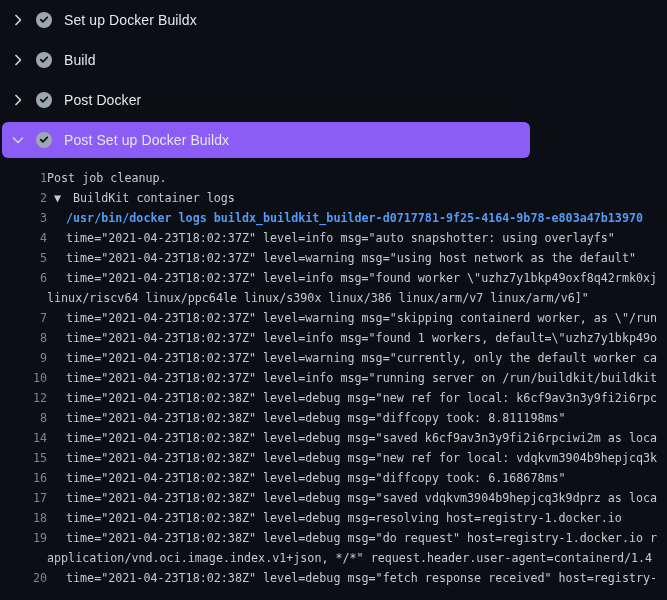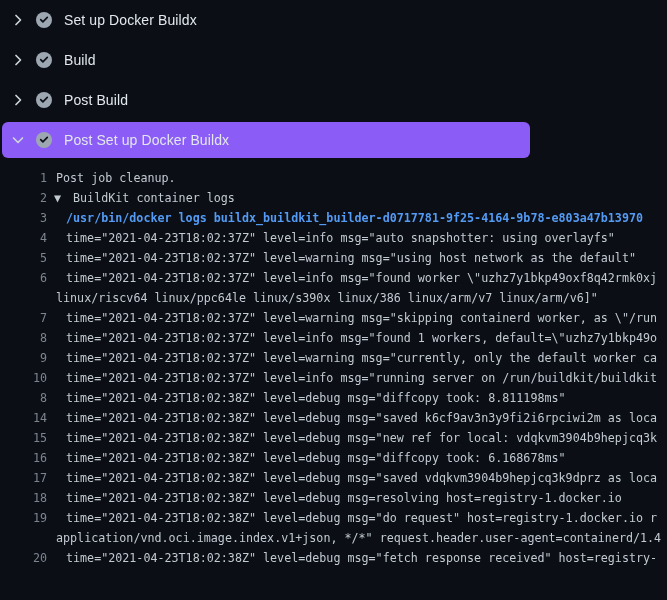--- a/index.html
+++ b/index.html
@@ -27,21 +27,21 @@
   .step-label{margin-left:12px;font-size:14px;color:#e2e8ee;letter-spacing:.1px;}
 
   .log{
     padding-top:8px;
     font-family:"DejaVu Sans Mono","Liberation Mono",monospace;
     font-size:11.7px;color:#c2cad2;
   }
   .lrow{height:20px;display:flex;align-items:center;white-space:pre;overflow:hidden;}
   .lnum{flex:0 0 47px;text-align:right;color:#7d8590;cursor:pointer;user-select:none;}
   .ltxt{flex:0 0 auto;}
-  .ind0 .ltxt{margin-left:9px;}
+  .ind0 .ltxt{margin-left:0;}
   .ind1 .ltxt{margin-left:19px;}
   .kind-command .ltxt{color:#539bf5;font-weight:bold;}
   .gmark{margin-left:7px;cursor:pointer;color:#c2cad2;}
   .kind-group .ltxt{margin-left:12px;}
 </style>
 </head>
 <body>
 
 <div class="app">
   <div class="steps">
@@ -78,21 +78,21 @@
           <svg width="16" height="16" viewBox="0 0 16 16" fill="none" stroke="#cdd4db" stroke-width="1.7" stroke-linecap="round" stroke-linejoin="round">
             <path d="M6 3.5 L10.5 8 L6 12.5"></path>
           </svg>
         </span>
         <span class="check">
           <svg width="16" height="16" viewBox="0 0 16 16">
             <circle cx="8" cy="8" r="8" fill="#9da7b1"></circle>
             <path d="M11.3 5.4 L6.9 9.8 L4.7 7.6" fill="none" stroke="#0d1117" stroke-width="1.7" stroke-linecap="round" stroke-linejoin="round"></path>
           </svg>
         </span>
-        <span class="step-label">Post Build</span>
+        <span class="step-label">Post Docker</span>
       </div>
       <div class="step expanded">
         <span class="chev">
           <svg width="16" height="16" viewBox="0 0 16 16" fill="none" stroke="#cdd4db" stroke-width="1.7" stroke-linecap="round" stroke-linejoin="round">
             <path d="M3.5 6 L8 10.5 L12.5 6"></path>
           </svg>
         </span>
         <span class="check">
           <svg width="16" height="16" viewBox="0 0 16 16">
             <circle cx="8" cy="8" r="8" fill="#9da7b1"></circle>
@@ -107,20 +107,21 @@
       <div class="lrow ind0 kind-group"><span class="lnum">2</span><span class="gmark">▼</span><span class="ltxt">BuildKit container logs</span></div>
       <div class="lrow ind1 kind-command"><span class="lnum">3</span><span class="ltxt">/usr/bin/docker logs buildx_buildkit_builder-d0717781-9f25-4164-9b78-e803a47b13970</span></div>
       <div class="lrow ind1 kind-text"><span class="lnum">4</span><span class="ltxt">time="2021-04-23T18:02:37Z" level=info msg="auto snapshotter: using overlayfs"</span></div>
       <div class="lrow ind1 kind-text"><span class="lnum">5</span><span class="ltxt">time="2021-04-23T18:02:37Z" level=warning msg="using host network as the default"</span></div>
       <div class="lrow ind1 kind-text"><span class="lnum">6</span><span class="ltxt">time="2021-04-23T18:02:37Z" level=info msg="found worker \"uzhz7y1bkp49oxf8q42rmk0xj</span></div>
       <div class="lrow ind0 kind-text"><span class="lnum"></span><span class="ltxt">linux/riscv64 linux/ppc64le linux/s390x linux/386 linux/arm/v7 linux/arm/v6]"</span></div>
       <div class="lrow ind1 kind-text"><span class="lnum">7</span><span class="ltxt">time="2021-04-23T18:02:37Z" level=warning msg="skipping containerd worker, as \"/run</span></div>
       <div class="lrow ind1 kind-text"><span class="lnum">8</span><span class="ltxt">time="2021-04-23T18:02:37Z" level=info msg="found 1 workers, default=\"uzhz7y1bkp49o</span></div>
       <div class="lrow ind1 kind-text"><span class="lnum">9</span><span class="ltxt">time="2021-04-23T18:02:37Z" level=warning msg="currently, only the default worker ca</span></div>
       <div class="lrow ind1 kind-text"><span class="lnum">10</span><span class="ltxt">time="2021-04-23T18:02:37Z" level=info msg="running server on /run/buildkit/buildkit</span></div>
+      <div class="lrow ind1 kind-text"><span class="lnum">12</span><span class="ltxt">time="2021-04-23T18:02:38Z" level=debug msg="new ref for local: k6cf9av3n3y9fi2i6rpc</span></div>
       <div class="lrow ind1 kind-text"><span class="lnum">8</span><span class="ltxt">time="2021-04-23T18:02:38Z" level=debug msg="diffcopy took: 8.811198ms"</span></div>
       <div class="lrow ind1 kind-text"><span class="lnum">14</span><span class="ltxt">time="2021-04-23T18:02:38Z" level=debug msg="saved k6cf9av3n3y9fi2i6rpciwi2m as loca</span></div>
       <div class="lrow ind1 kind-text"><span class="lnum">15</span><span class="ltxt">time="2021-04-23T18:02:38Z" level=debug msg="new ref for local: vdqkvm3904b9hepjcq3k</span></div>
       <div class="lrow ind1 kind-text"><span class="lnum">16</span><span class="ltxt">time="2021-04-23T18:02:38Z" level=debug msg="diffcopy took: 6.168678ms"</span></div>
       <div class="lrow ind1 kind-text"><span class="lnum">17</span><span class="ltxt">time="2021-04-23T18:02:38Z" level=debug msg="saved vdqkvm3904b9hepjcq3k9dprz as loca</span></div>
       <div class="lrow ind1 kind-text"><span class="lnum">18</span><span class="ltxt">time="2021-04-23T18:02:38Z" level=debug msg=resolving host=registry-1.docker.io</span></div>
       <div class="lrow ind1 kind-text"><span class="lnum">19</span><span class="ltxt">time="2021-04-23T18:02:38Z" level=debug msg="do request" host=registry-1.docker.io r</span></div>
       <div class="lrow ind0 kind-text"><span class="lnum"></span><span class="ltxt">application/vnd.oci.image.index.v1+json, */*" request.header.user-agent=containerd/1.4</span></div>
       <div class="lrow ind1 kind-text"><span class="lnum">20</span><span class="ltxt">time="2021-04-23T18:02:38Z" level=debug msg="fetch response received" host=registry-</span></div>
     </div>

